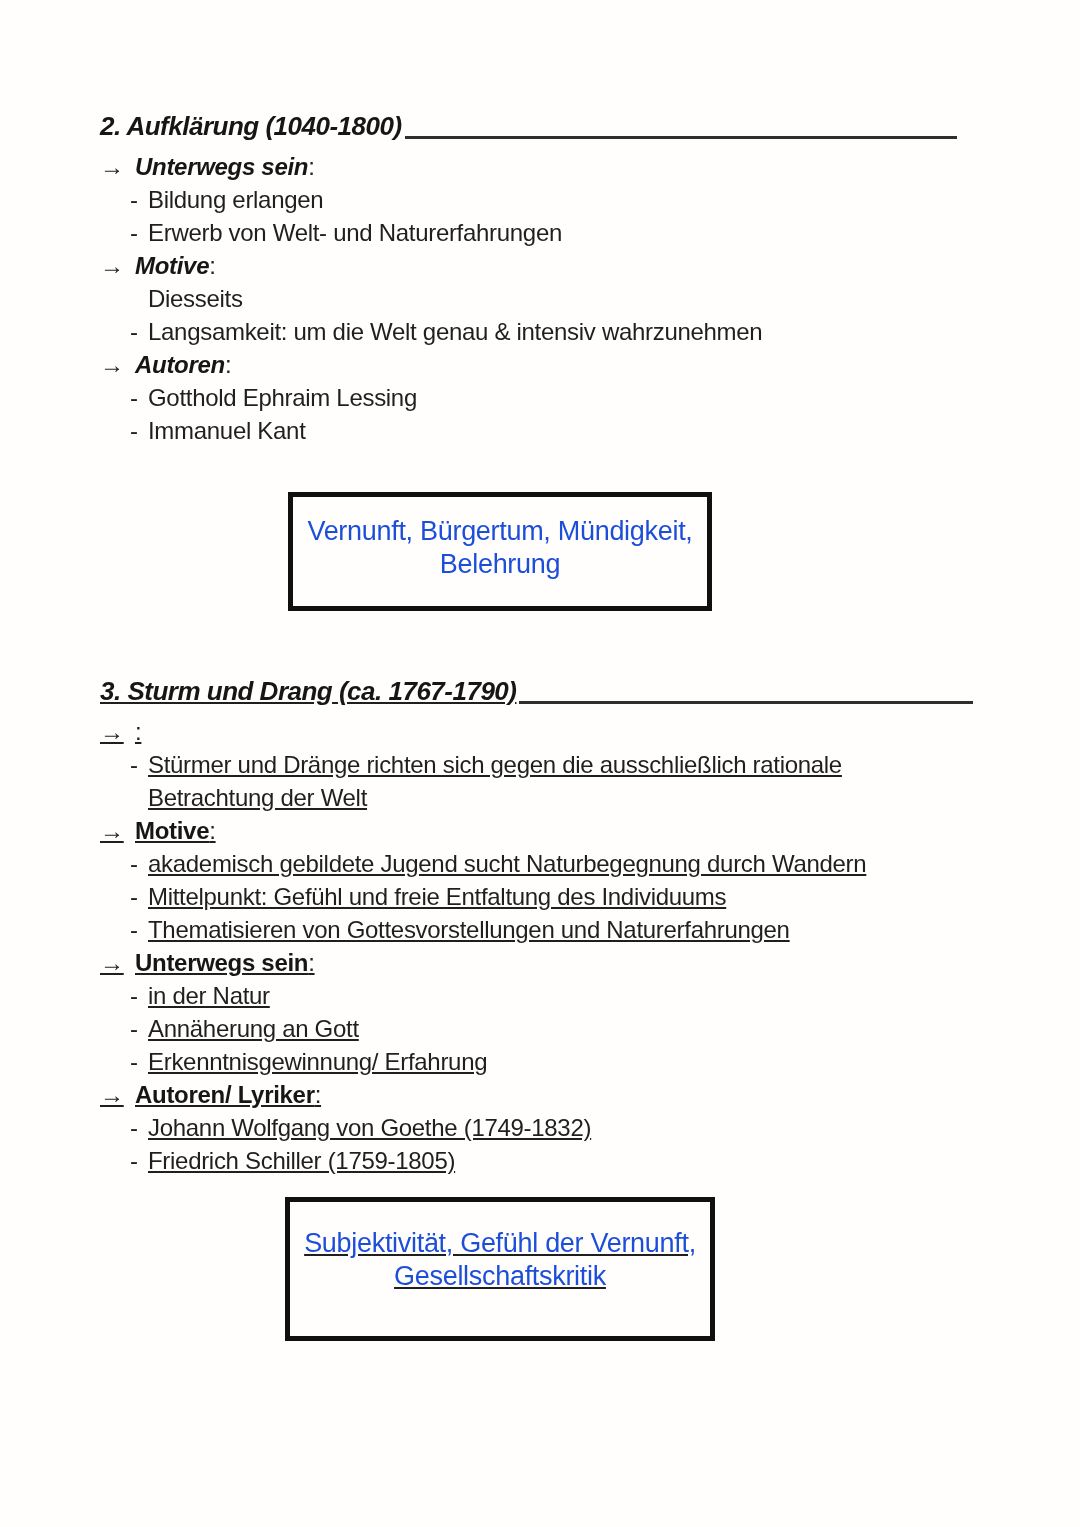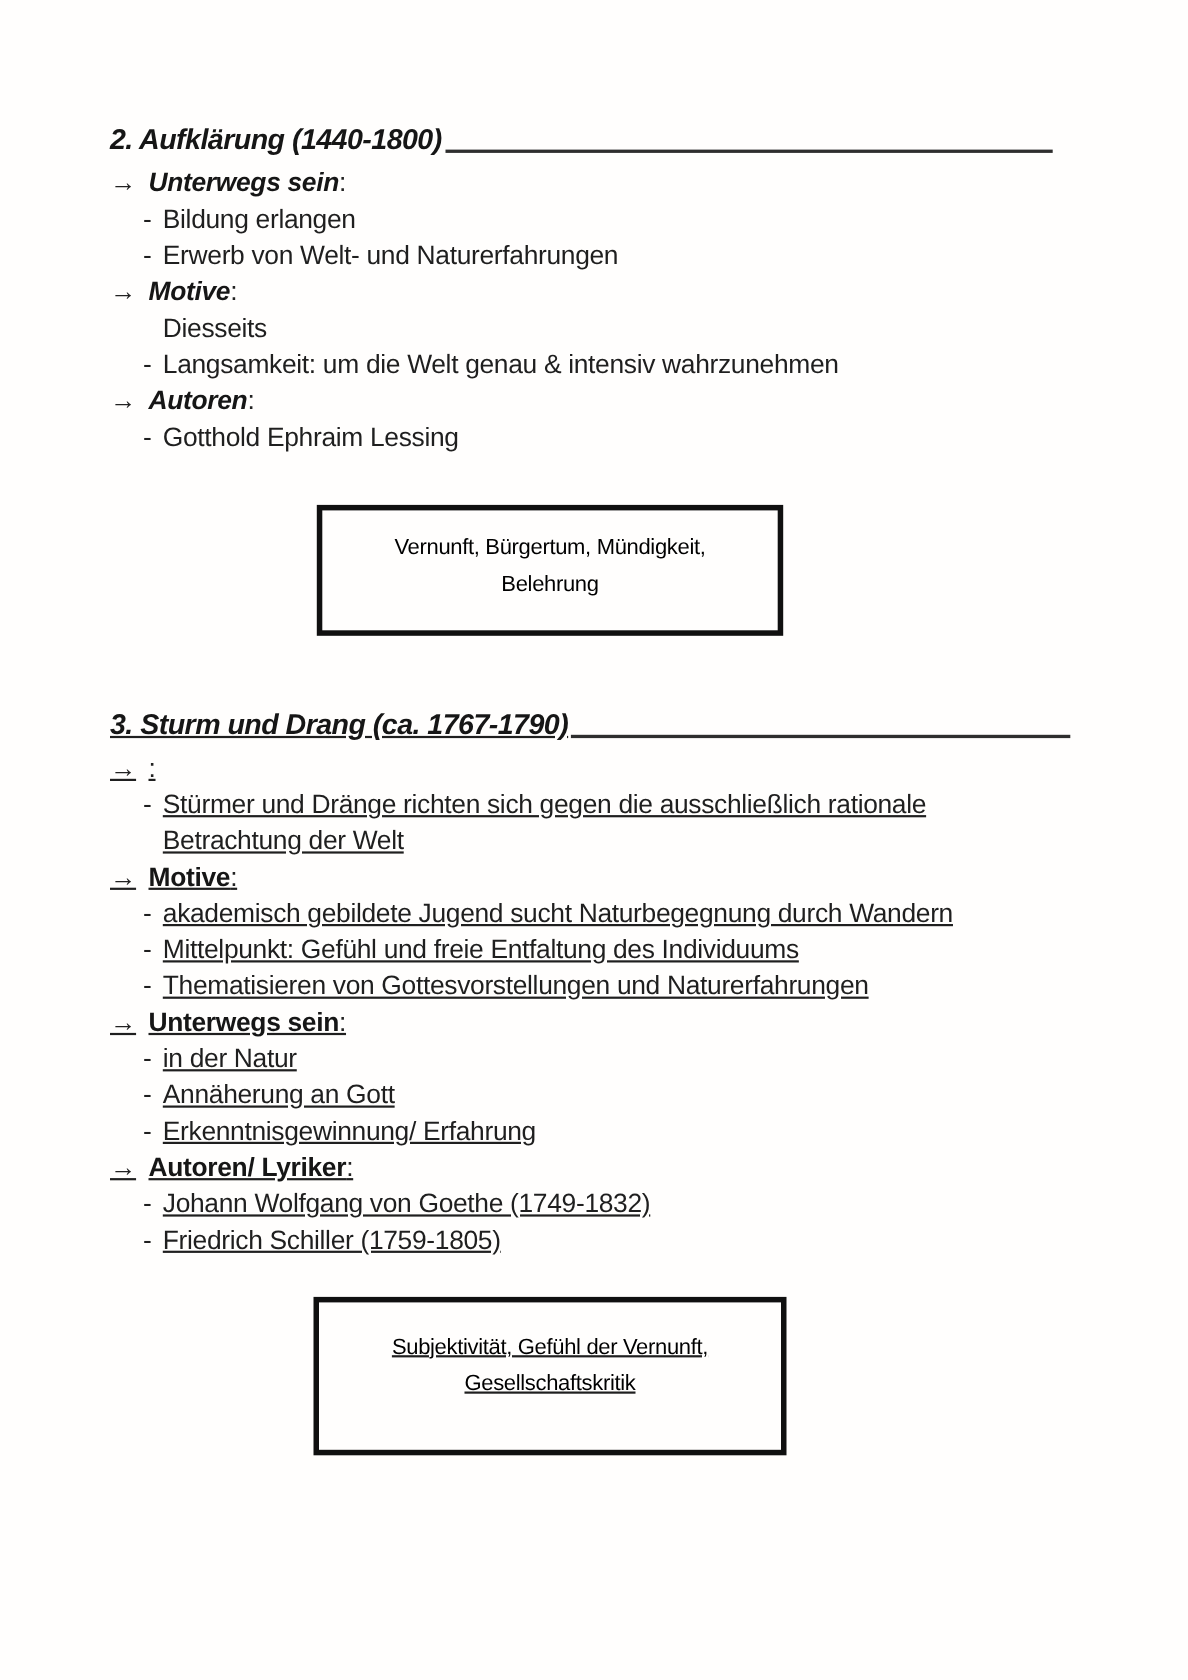--- a/index.html
+++ b/index.html
@@ -74,41 +74,41 @@
     text-align: center;
   }
   .doc-section:nth-of-type(1) .keyword-box {
     margin-top: 45px;
     margin-left: 188px;
     width: 424px;
     height: 119px;
     padding-top: 18px;
   }
   .doc-section:nth-of-type(2) .keyword-box {
-    margin-top: 35px;
+    margin-top: 20px;
     margin-left: 185px;
     width: 430px;
     height: 144px;
     padding-top: 25px;
   }
   .box-line {
-    font-size: 20px;
+    font-size: 27px;
     line-height: 33px;
     letter-spacing: -0.3px;
-    color: #000000;
+    color: #1d4ed8;
   }
 </style>
 </head>
 <body>
 
 <div class="page">
   <div class="content">
       <section class="doc-section label-bold-italic">
         <div class="section-heading">
-          <span class="heading-text">2. Aufklärung (1440-1800)</span>
+          <span class="heading-text">2. Aufklärung (1040-1800)</span>
           <span class="heading-rule"></span>
         </div>
         <div class="line group-line">
           <span class="arrow">→</span>
           <span class="group-label">Unterwegs sein</span>
           <span class="group-colon">:</span>
         </div>
         <div class="line item-first"><span class="bullet">-</span><span>Bildung erlangen</span></div>
         <div class="line item-first"><span class="bullet">-</span><span>Erwerb von Welt- und Naturerfahrungen</span></div>
         <div class="line group-line">
@@ -117,20 +117,21 @@
           <span class="group-colon">:</span>
         </div>
         <div class="line item-cont">Diesseits</div>
         <div class="line item-first"><span class="bullet">-</span><span>Langsamkeit: um die Welt genau &amp; intensiv wahrzunehmen</span></div>
         <div class="line group-line">
           <span class="arrow">→</span>
           <span class="group-label">Autoren</span>
           <span class="group-colon">:</span>
         </div>
         <div class="line item-first"><span class="bullet">-</span><span>Gotthold Ephraim Lessing</span></div>
+        <div class="line item-first"><span class="bullet">-</span><span>Immanuel Kant</span></div>
         <div class="keyword-box">
           <div class="box-line">Vernunft, Bürgertum, Mündigkeit,</div>
           <div class="box-line">Belehrung</div>
         </div>
       </section>
       <section class="doc-section label-bold">
         <div class="section-heading">
           <span class="heading-text">3. Sturm und Drang (ca. 1767-1790)</span>
           <span class="heading-rule"></span>
         </div>

